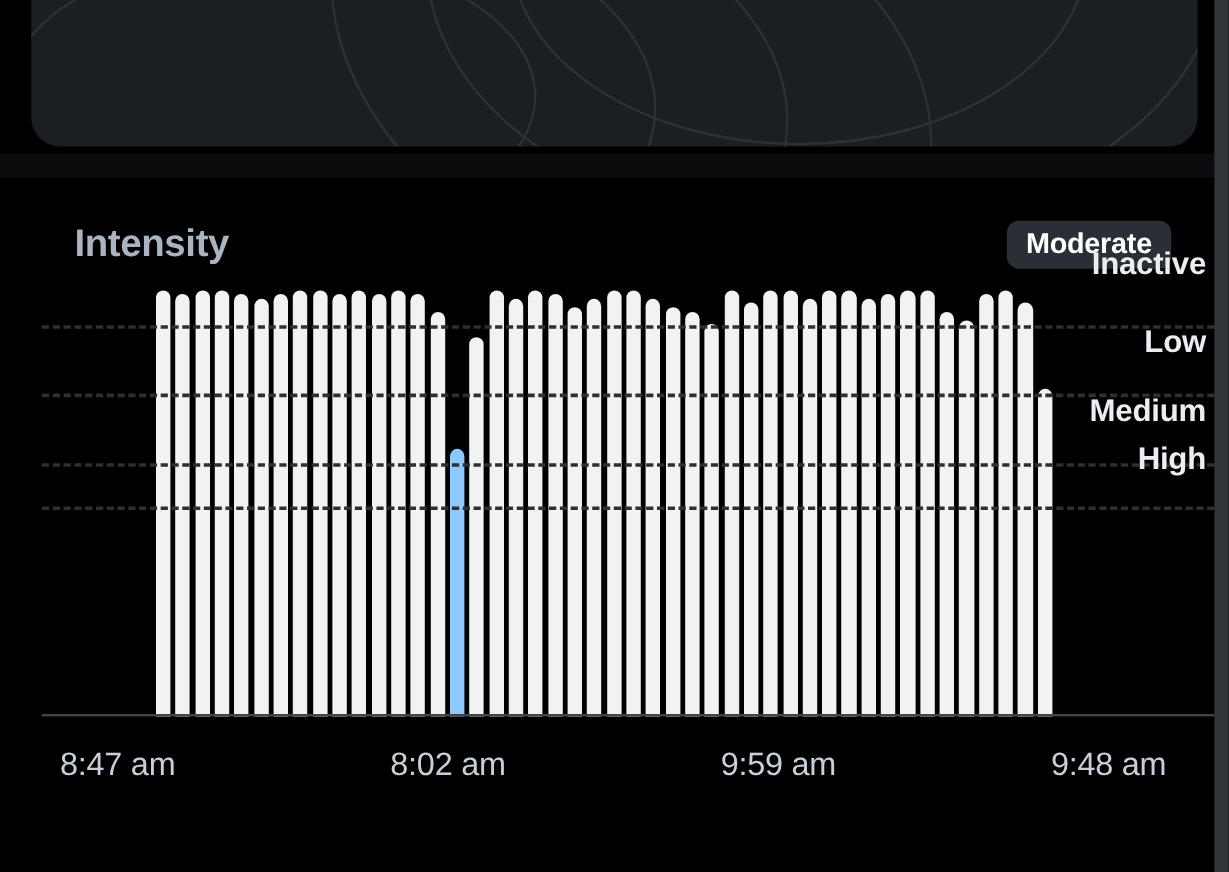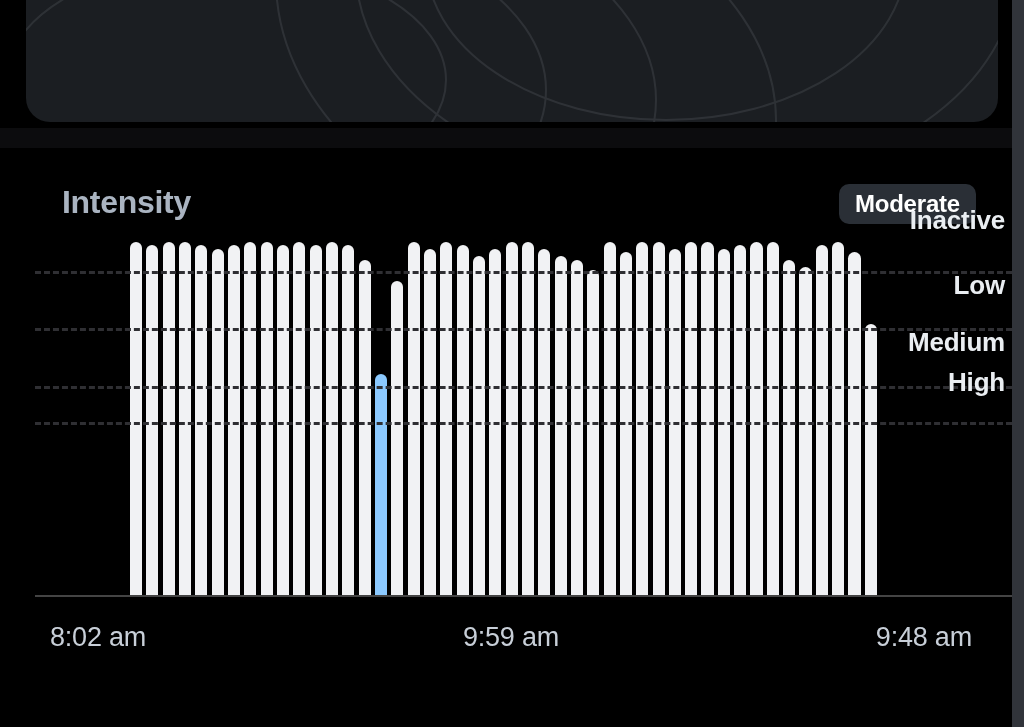--- a/index.html
+++ b/index.html
@@ -215,19 +215,20 @@
         <div class="grid-line" style="bottom: 74%;"></div>
         <div class="grid-line" style="bottom: 90%;"></div>
         <div class="y-label" style="bottom: calc(55% - 13px);">High</div>
         <div class="y-label" style="bottom: calc(66% - 13px); text-align: right;">Medium</div>
         <div class="y-label" style="bottom: calc(82% - 13px);">Low</div>
         <div class="y-label" style="bottom: calc(100% - 13px);">Inactive</div>
       </div>
   </div>
 
   <div class="x-axis" id="x-axis">
+      <div class="x-tick">8:47 am</div>
       <div class="x-tick">8:02 am</div>
       <div class="x-tick">9:59 am</div>
       <div class="x-tick">9:48 am</div>
     </div>
 </div>
 
 <div class="scroll-edge"></div>
 
 </body></html>

